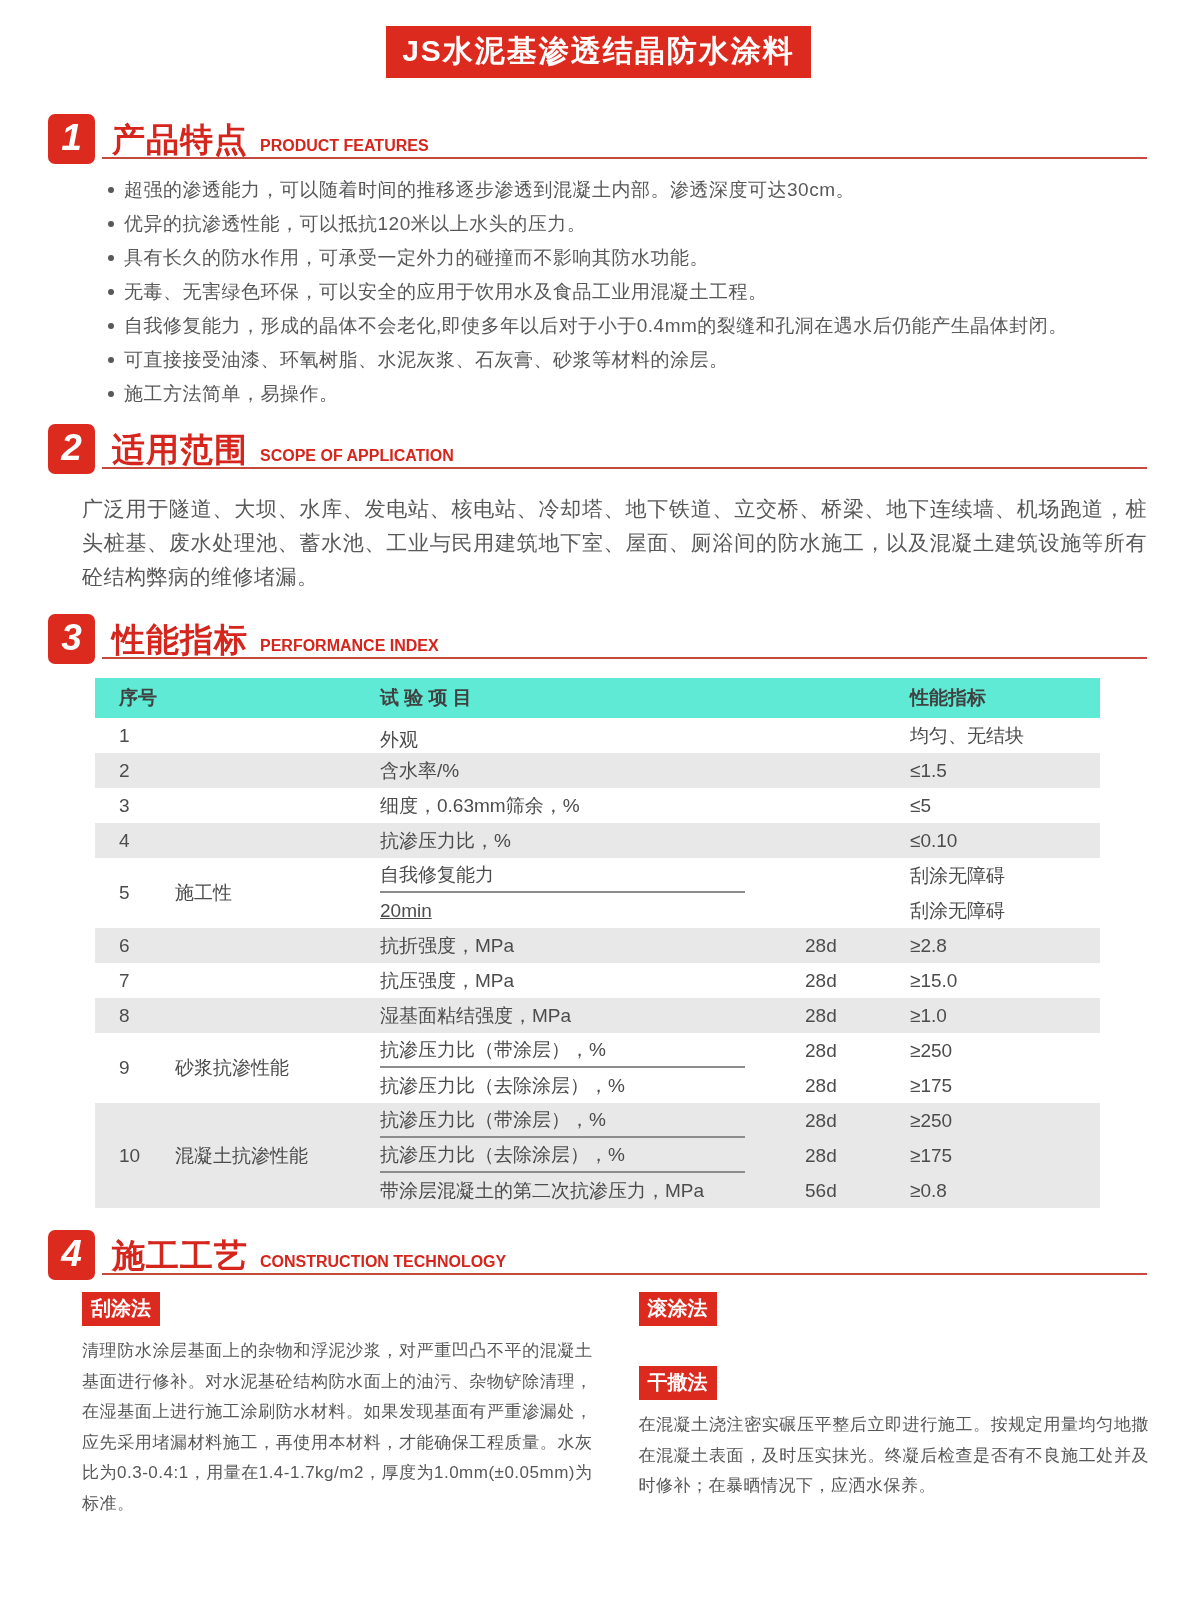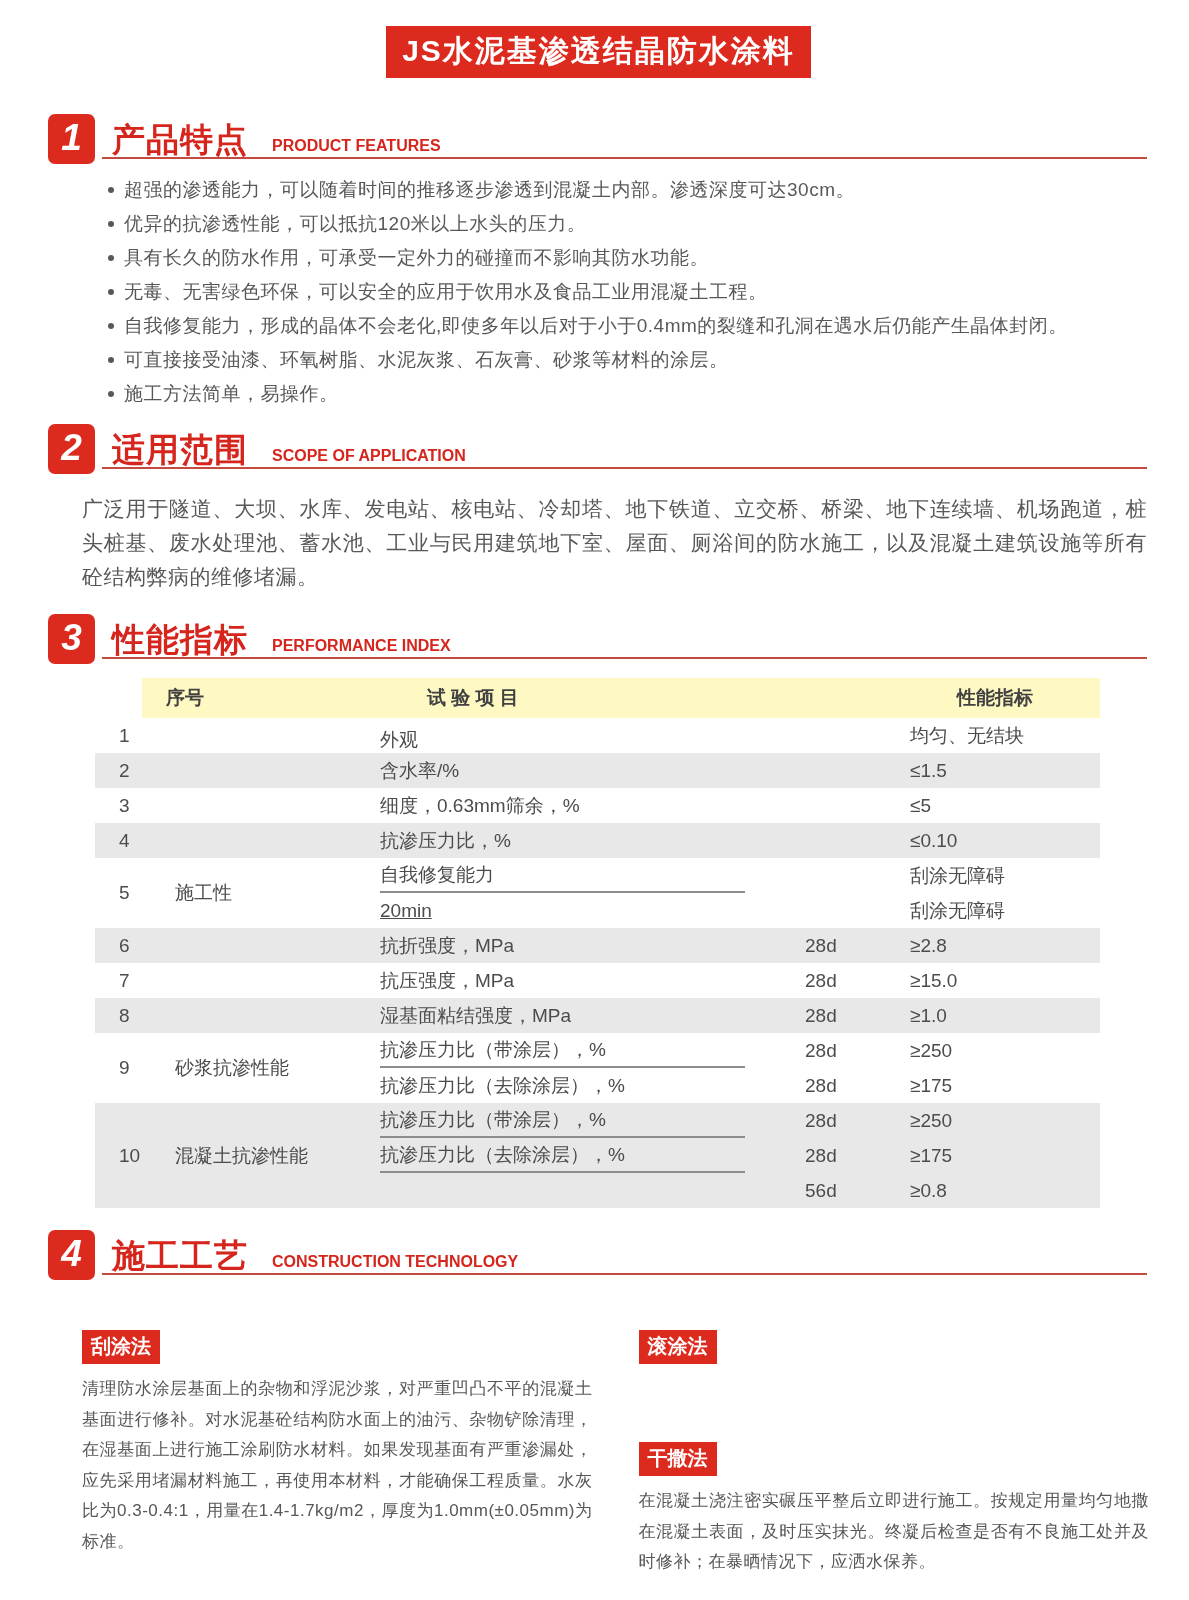--- a/index.html
+++ b/index.html
@@ -13,52 +13,52 @@
                   background:#dd2a1e; color:#fff; font-size:30px; font-weight:bold;
                   letter-spacing:2px; padding:5px 16px 6px; }
 
   
   .sec { position:relative; }
   .sec-head { position:relative; height:58px; }
   .sec-line { position:absolute; left:54px; right:2px; bottom:7px; height:2px; background:#c4493f; }
   .sec-num { position:absolute; left:0; bottom:2px; width:47px; height:50px; background:#dd2a1e;
              border-radius:7px; color:#fff; font-size:37px; font-weight:bold; font-style:italic;
              text-align:center; line-height:48px; }
-  .sec-titlewrap { position:absolute; left:64px; bottom:10px; display:flex; align-items:flex-end;gap:12px; }
+  .sec-titlewrap { position:absolute; left:64px; bottom:10px; display:flex; align-items:flex-end; }
   .sec-title { color:#d5251c; font-size:33px; font-weight:bold; letter-spacing:1px; line-height:1; }
   .sec-sub { color:#d5251c; font-size:16px; font-weight:bold; margin:0 0 2px 12px; line-height:1; }
 
   
   .feature-list { list-style:none; margin:14px 0 0 58px; }
   .feature-list li { position:relative; padding-left:18px; color:#585858; font-size:19px;
                      line-height:1.0; margin:0 0 15px 0; letter-spacing:0.5px; }
   .feature-list li::before { content:""; position:absolute; left:2px; top:7px; width:6px; height:6px;
                              border-radius:50%; background:#585858; }
 
   
   .scope-text { margin:16px 2px 0 34px; color:#585858; font-size:21px; line-height:1.62;
                 letter-spacing:0.5px; text-align:justify; }
 
   
   .perf-table { margin:12px 0 0 47px; width:1005px; font-size:19px; color:#4c4c4c; }
   .t-row { display:grid; grid-template-columns:80px 205px 425px 105px 1fr;
            grid-auto-rows:35px; align-items:center; }
-  .t-row.head { background:#fef9c3; grid-auto-rows:40px; font-weight:bold; color:#414141;margin-left:47px; }
+  .t-row.head { background:#5eead4; grid-auto-rows:40px; font-weight:bold; color:#414141; }
   .t-row.shade { background:#e8e8e8; }
   .cell { white-space:nowrap; overflow:visible; }
   .cell.no { padding-left:24px; }
   .cell.sep { border-bottom:2px solid #8d8d8d; margin-right:60px; height:100%;
               display:flex; align-items:center; }
 
   
   .methods { display:flex; margin-top:10px; }
   .mcol-left  { width:512px; margin-left:34px; }
   .mcol-right { width:512px; margin-left:46px; }
   .method-badge { display:inline-block; background:#dd2a1e; color:#fff; font-size:20px;
-                  font-weight:bold; padding:3px 9px 4px; margin-bottom:10px;margin-top:38px; }
+                  font-weight:bold; padding:3px 9px 4px; margin-bottom:10px; }
   .method-text { color:#575757; font-size:17px; line-height:1.8; text-align:justify;
                  letter-spacing:0.5px; }
   .method-block + .method-block { margin-top:30px; }
 
   .mt-s1 { margin-top:30px; }
   .mt-s2 { margin-top:14px; }
   .mt-s3 { margin-top:14px; }
   .mt-s4 { margin-top:16px; }
 </style>
 </head>
@@ -187,20 +187,21 @@
           </div>
           <div class="t-row shade">
             <div class="cell no" style="grid-area: 1 / 1 / span 3;">10</div>
             <div class="cell" style="grid-area: 1 / 2 / span 3;">混凝土抗渗性能</div>
             <div class="cell sep" style="grid-area: 1 / 3;">抗渗压力比（带涂层），%</div>
             <div class="cell" style="grid-area: 1 / 4;">28d</div>
             <div class="cell" style="grid-area: 1 / 5;">≥250</div>
             <div class="cell sep" style="grid-area: 2 / 3;">抗渗压力比（去除涂层），%</div>
             <div class="cell" style="grid-area: 2 / 4;">28d</div>
             <div class="cell" style="grid-area: 2 / 5;">≥175</div>
+            <div class="cell" style="grid-area: 3 / 3;">带涂层混凝土的第二次抗渗压力，MPa</div>
             <div class="cell" style="grid-area: 3 / 4;">56d</div>
             <div class="cell" style="grid-area: 3 / 5;">≥0.8</div>
           </div>
         </div>
     </div>
   </div>
 
   <div class="sec mt-s4">
     <div class="sec-head">
       <div class="sec-line"></div>

